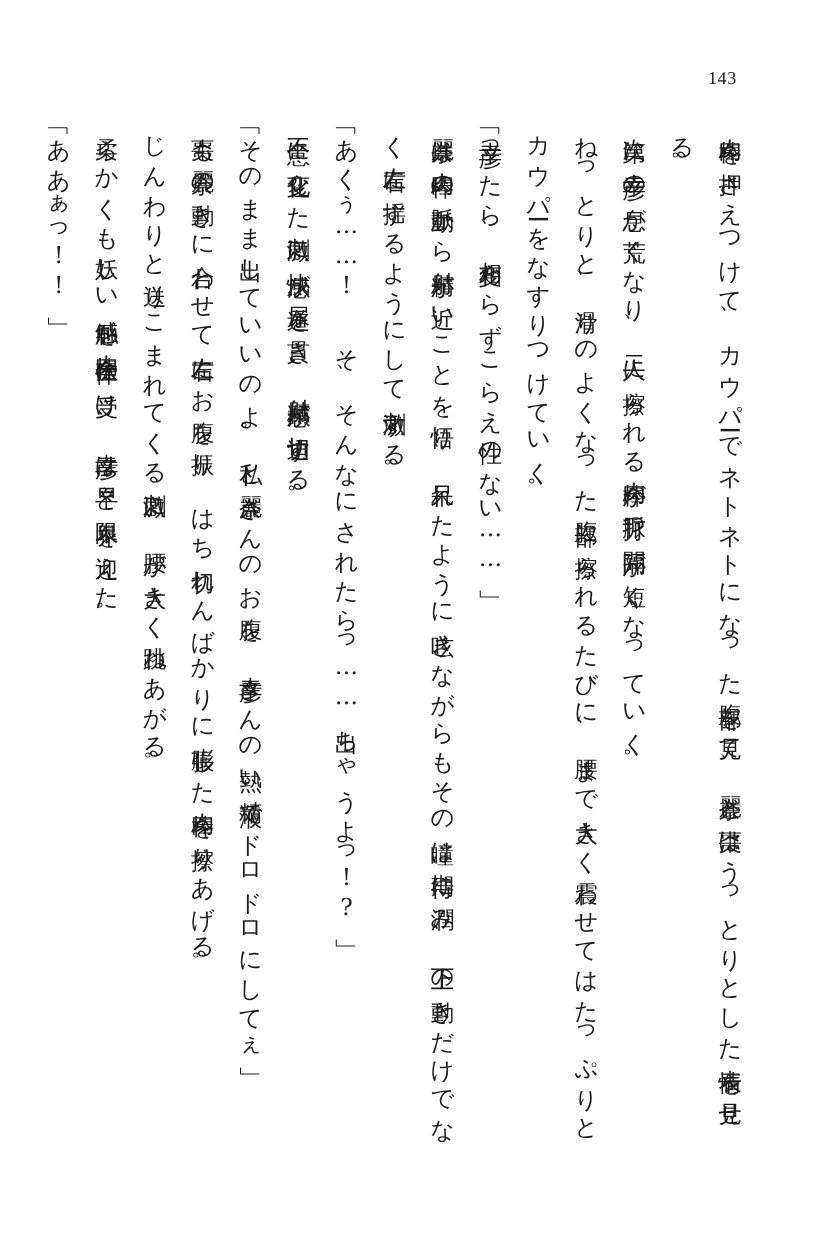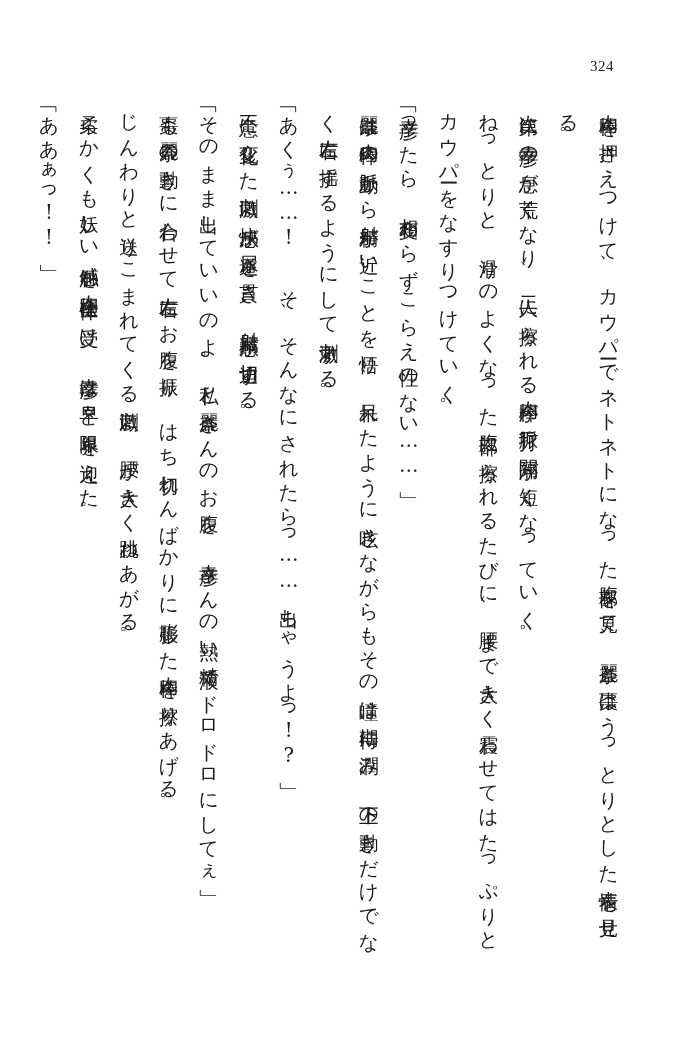--- a/index.html
+++ b/index.html
@@ -58,21 +58,21 @@
   }
   .noindent {
     padding-top: 0;
   }
 </style>
 </head>
 <body>
 
 <div id="page">
 
-  <div id="page-number">324</div>
+  <div id="page-number">143</div>
 
   <div id="text-block">
     <p class="indent">肉棒を押さえつけて、カウパーでネトネトになった腹部を見て、麗奈と棗はうっとりとした表情を見せる。</p>
     <p class="indent">次第に幸彦の息が荒くなり、二人に擦られる肉棒が脈打つ間隔が短くなっていく。</p>
     <p class="noindent">ねっとりと、滑りのよくなった腹部に擦られるたびに、腰まで大きく震わせてはたっぷりとカウパーをなすりつけていく。</p>
     <p class="noindent">「幸彦ったら、相変わらずこらえ性のない……」</p>
     <p class="noindent">麗奈は肉棒の脈動から射精が近いことを悟り、呆れたように呟きながらもその瞳は期待に潤み、上下の動きだけでなく左右に揺するようにして刺激する。</p>
     <p class="noindent">「あくぅ……! そ、そんなにされたらっ……出ちゃうよっ!?」</p>
     <p class="indent">不意に変化した刺激に快感が尿道を貫き、射精感が切迫する。</p>
     <p class="noindent">「そのまま出していいのよ。私と麗奈さんのお腹を、幸彦さんの熱い精液でドロドロにしてぇ」</p>

